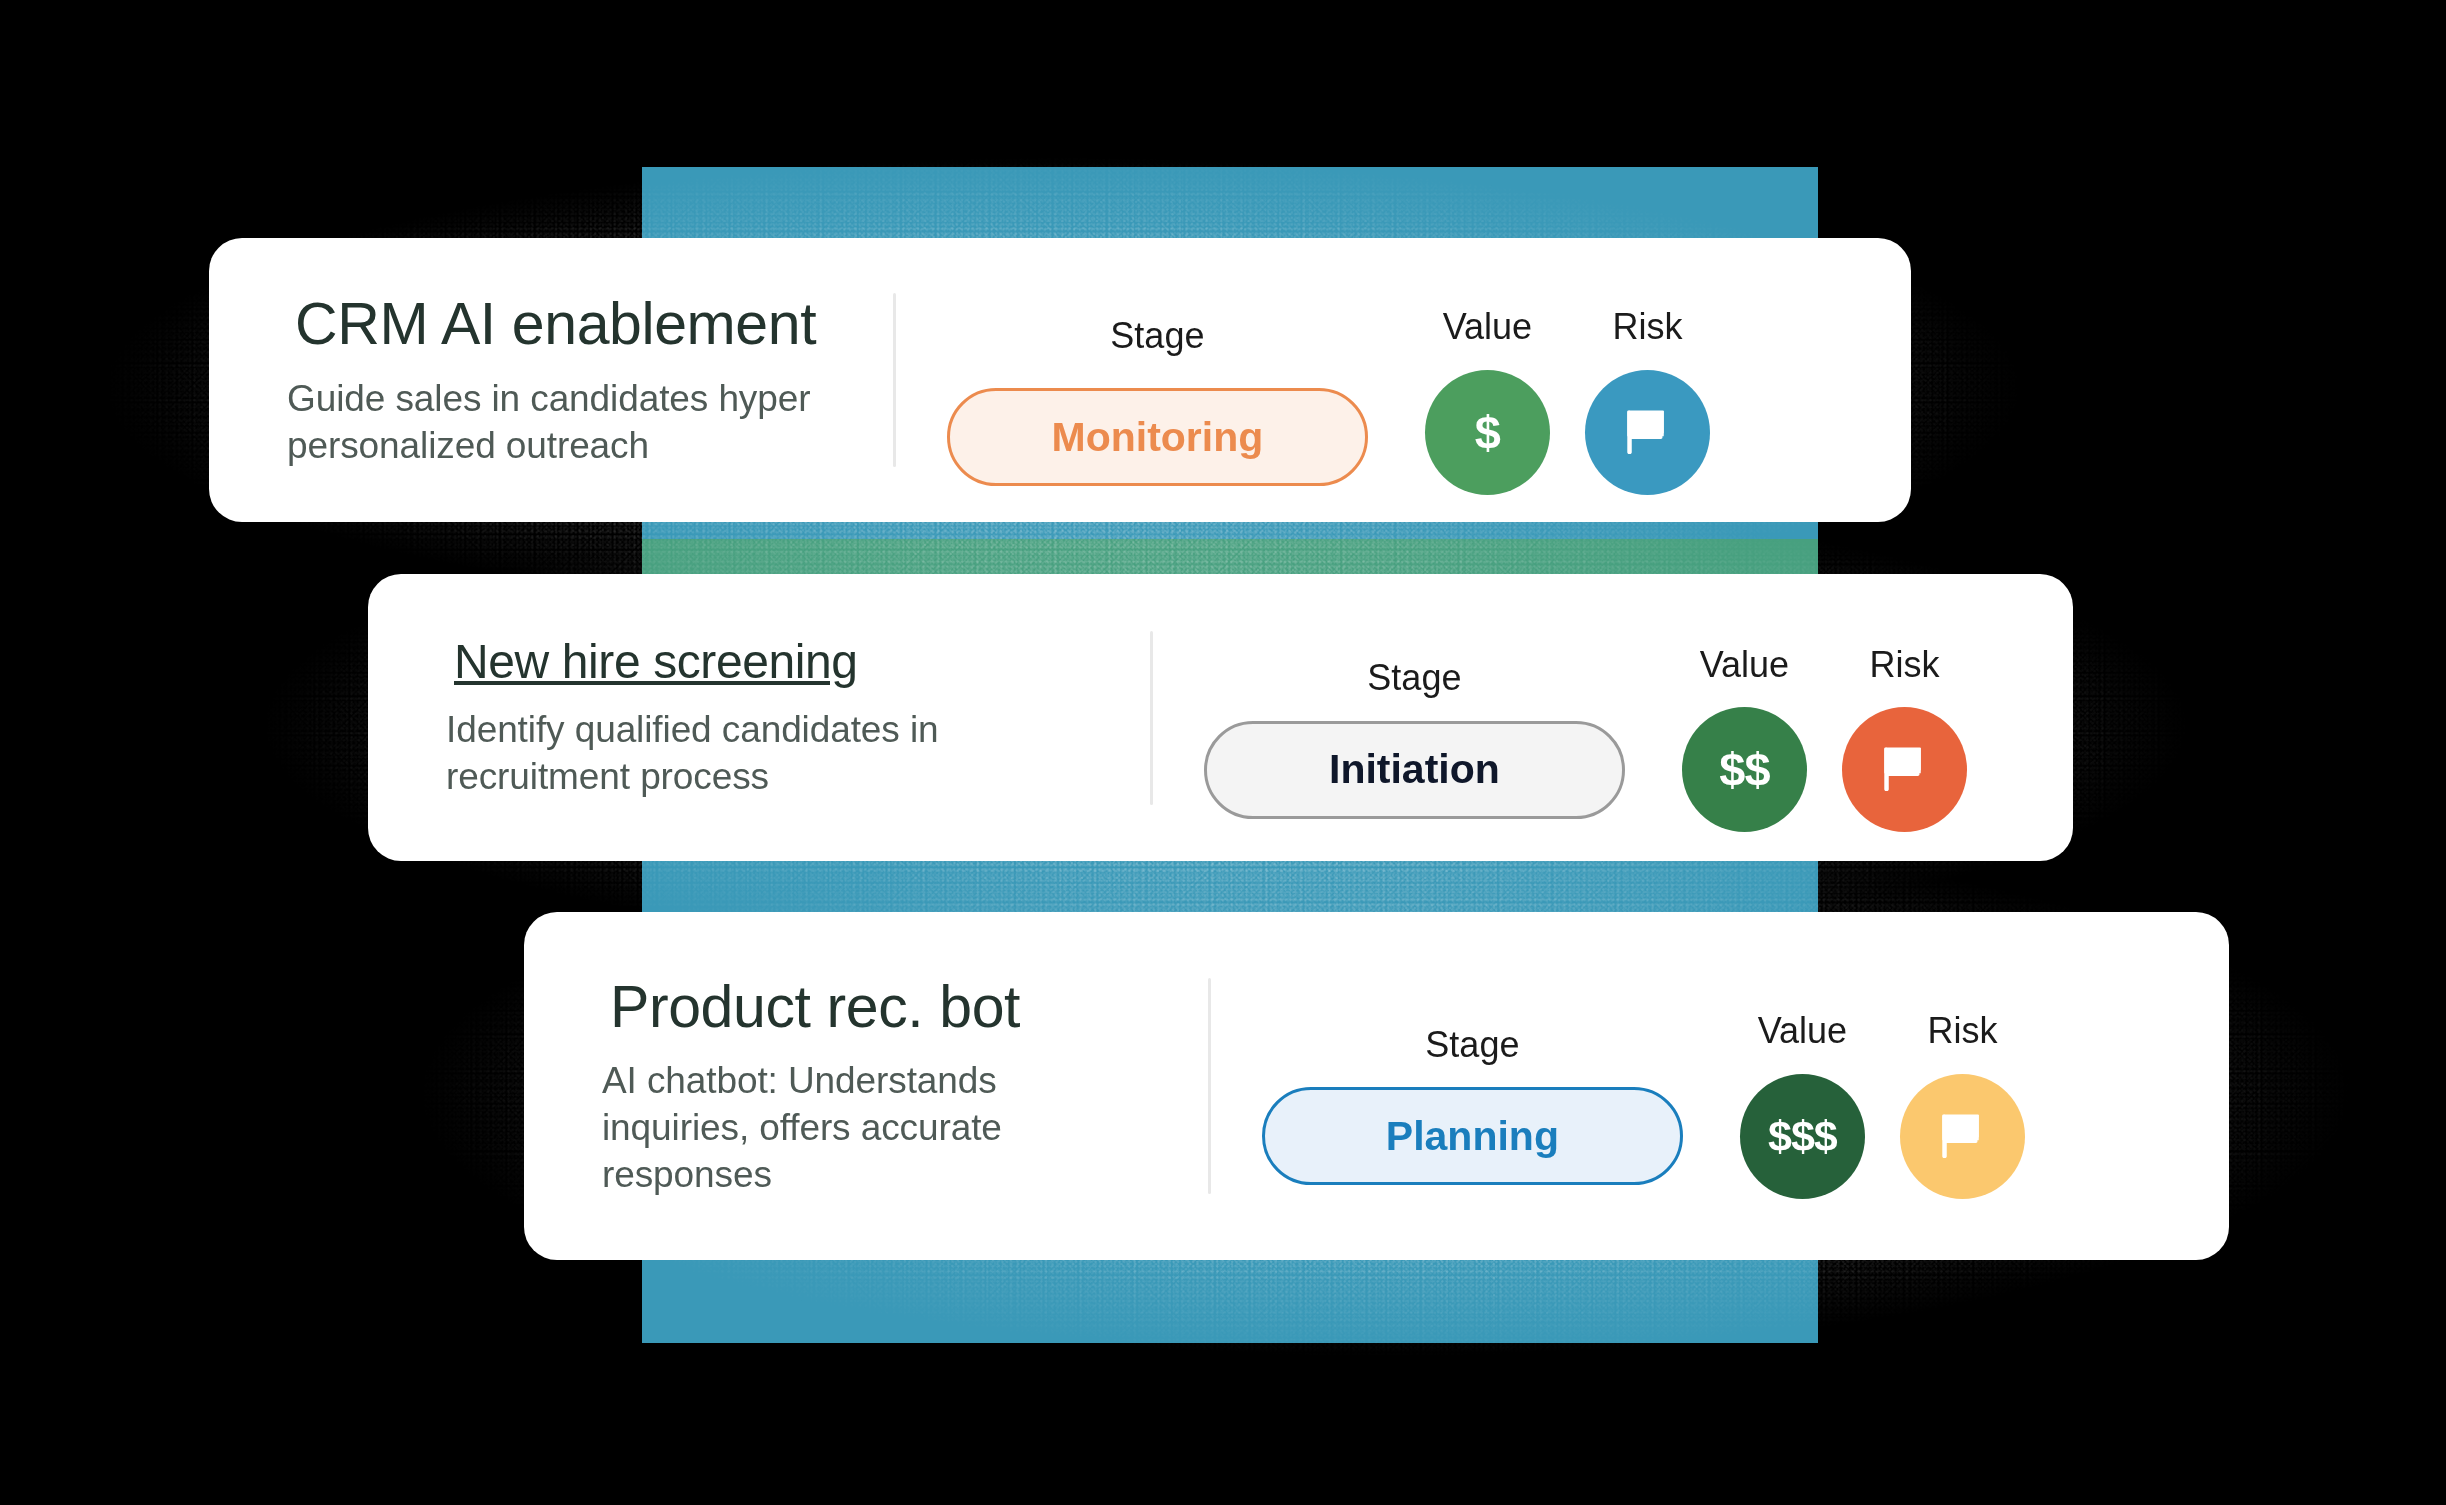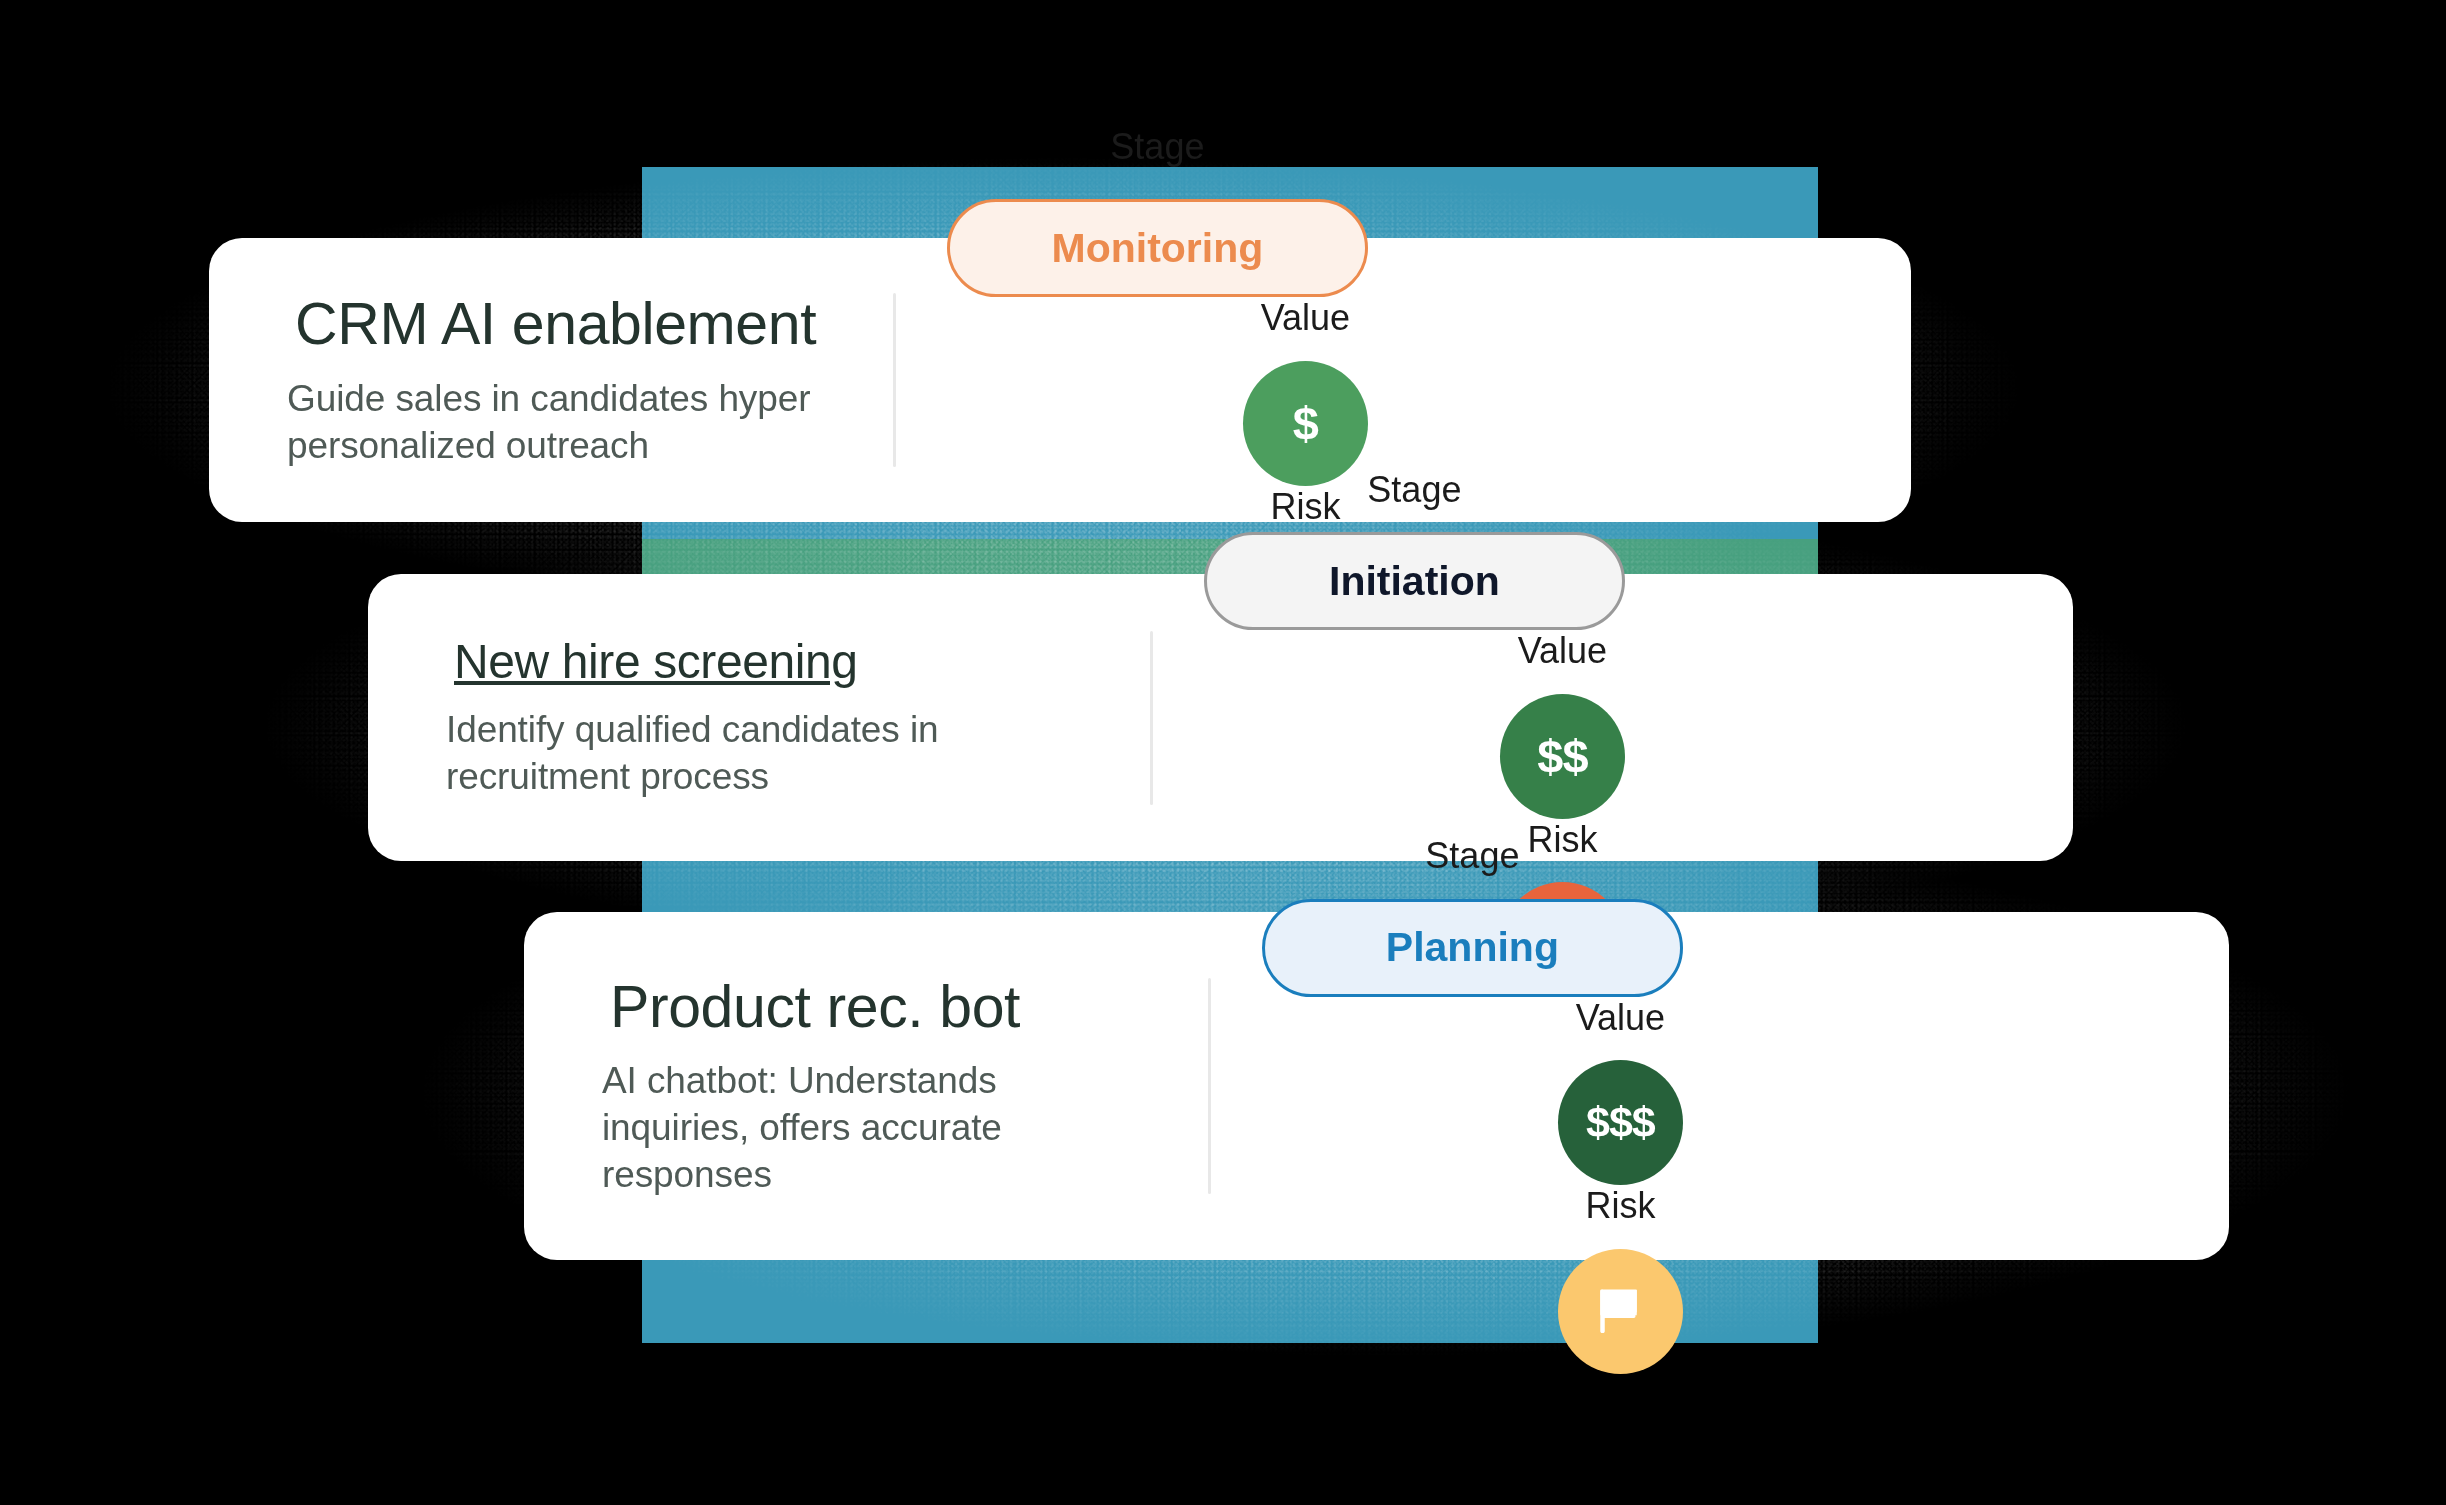--- a/index.html
+++ b/index.html
@@ -82,22 +82,21 @@
 
   .divider {
     width: 2.9px;
     background: #e8e8e8;
     border-radius: 2px;
     align-self: center;
   }
 
   .card-right {
     display: flex;
-    align-items: flex-end;
-    flex-direction: column;
+    align-items: center;
   }
 
   .metric {
     display: flex;
     flex-direction: column;
     align-items: center;
   }
   .metric-label {
     color: #1b1b1b;
     font-weight: 400;

